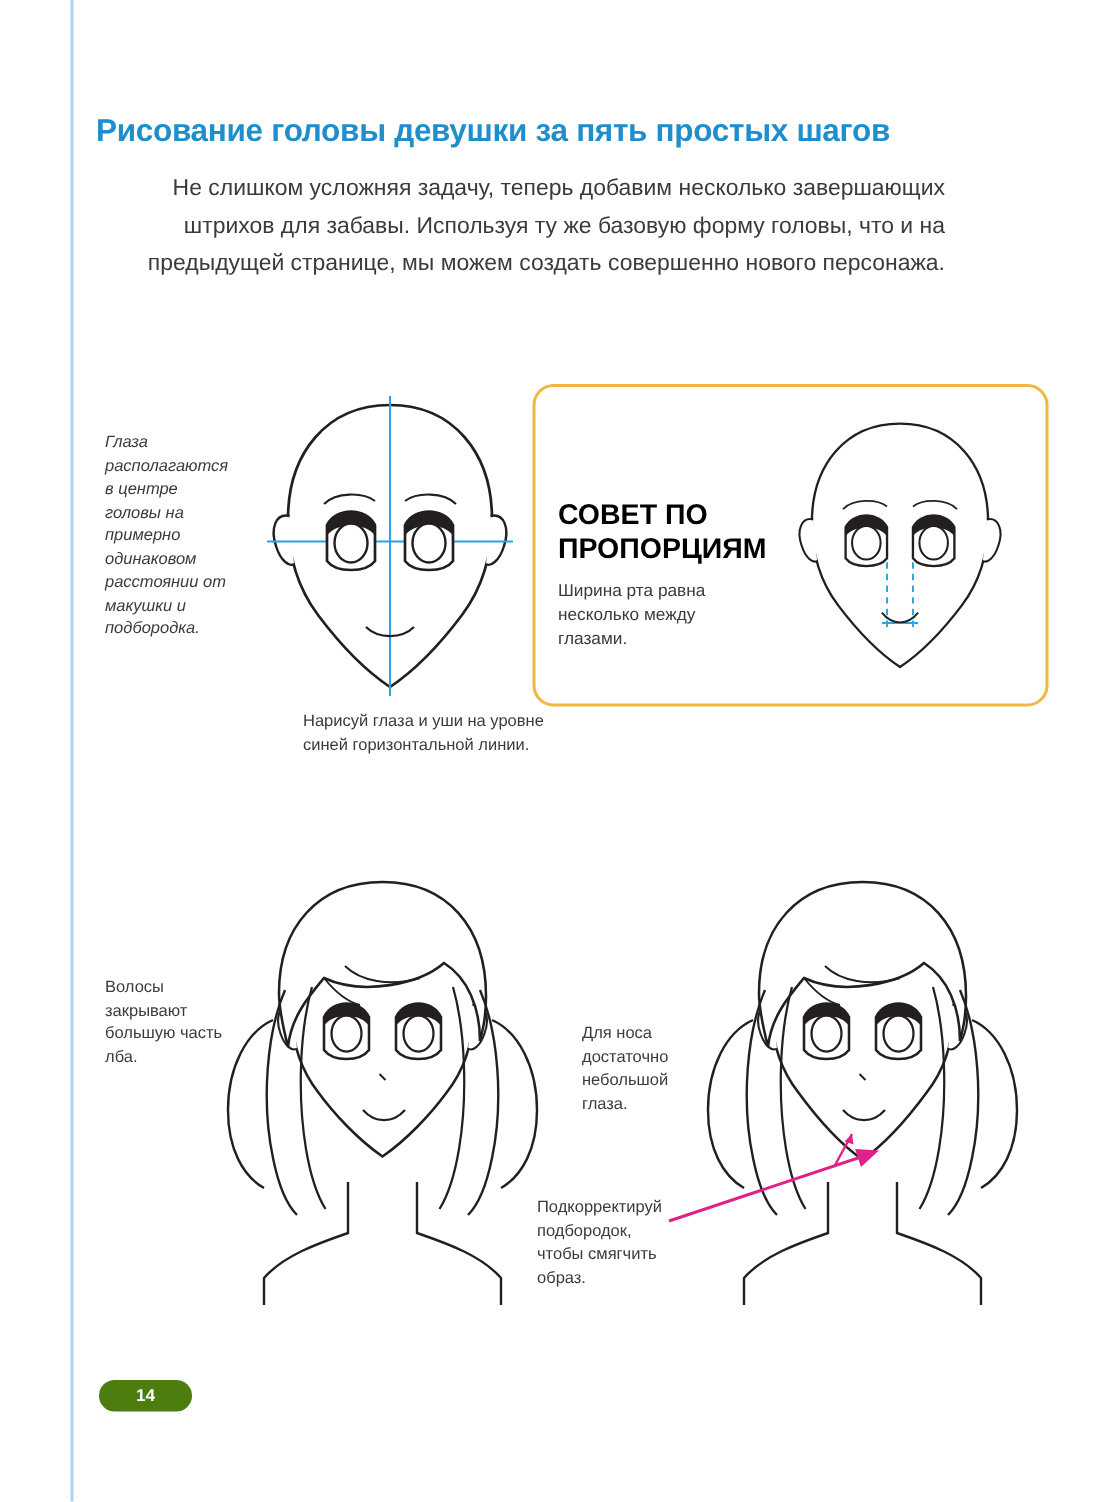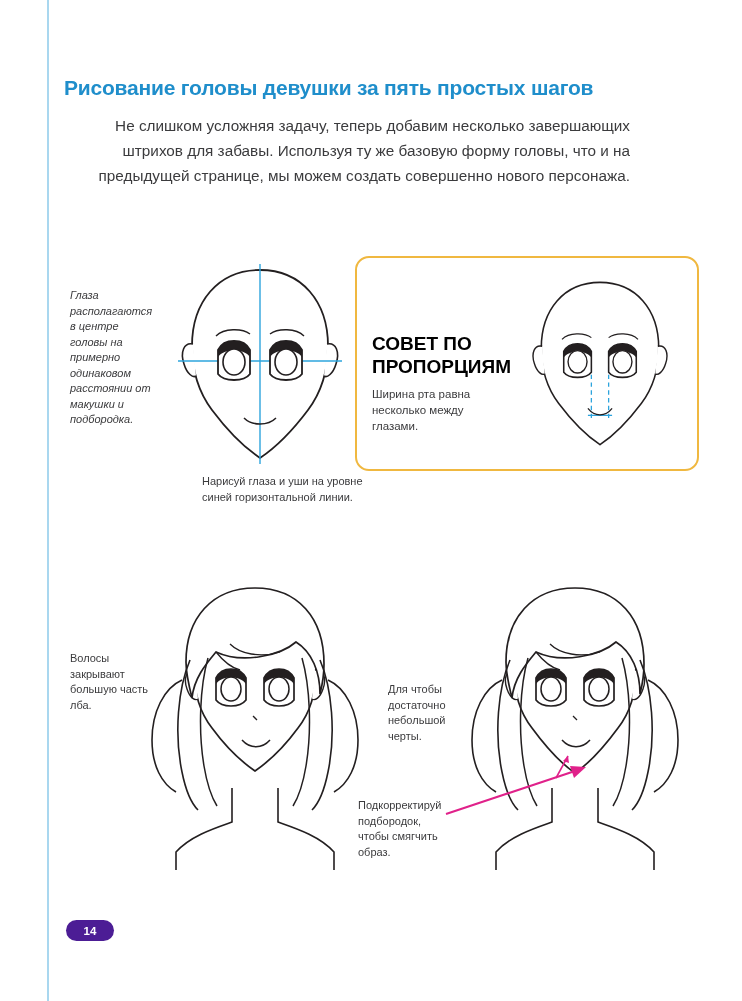--- a/index.html
+++ b/index.html
@@ -93,24 +93,24 @@
     font-size: 11.5px;
     line-height: 16px;
     color: #3b3b3d;
   }
 
   
   .page-num {
     position: absolute;
     left: 66px;
     top: 920px;
-    width: 48px;
+    width: 62px;
     height: 21px;
     border-radius: 11px;
-    background: #4c1d95;
+    background: #4d7c0f;
     color: #ffffff;
     font-size: 11.5px;
     font-weight: bold;
     display: flex;
     align-items: center;
     justify-content: center;
   }
 
   svg { display: block; }
   .fig { position: absolute; }
@@ -244,21 +244,21 @@
   <path d="M144 118 C150 106 168 106 174 118 L174 124 C168 115 150 115 144 124 Z" fill="#231f20"></path>
   <ellipse cx="159" cy="129" rx="10" ry="12" fill="#ffffff" stroke="#231f20" stroke-width="1.5"></ellipse>
   <path d="M133 156 L137 160" fill="none" stroke="#231f20" stroke-width="1.3"></path>
   <path d="M122 180 C130 189 142 189 150 180" fill="none" stroke="#231f20" stroke-width="1.5"></path>
 
   <line x1="116" y1="218" x2="128" y2="196" stroke="#e0218a" stroke-width="1.6"></line>
   <polygon points="128,196 123,201 129,203" fill="#e0218a"></polygon>
 </svg>
 </div>
 
-<div class="caption" style="left:388px; top:682px; width:88px;">Для чтобы достаточно небольшой черты.</div>
+<div class="caption" style="left:388px; top:682px; width:88px;">Для носа достаточно небольшой глаза.</div>
 
 <div class="caption" style="left:358px; top:798px; width:96px;">Подкорректируй подбородок, чтобы смягчить образ.</div>
 
 <svg class="fig" style="left:440px; top:760px;" width="160" height="60" viewBox="0 0 160 60">
   <line x1="6" y1="54" x2="138" y2="10" stroke="#e0218a" stroke-width="2"></line>
   <polygon points="146,7 130,6 134,18" fill="#e0218a"></polygon>
 </svg>
 
 <div class="page-num">14</div>
 

